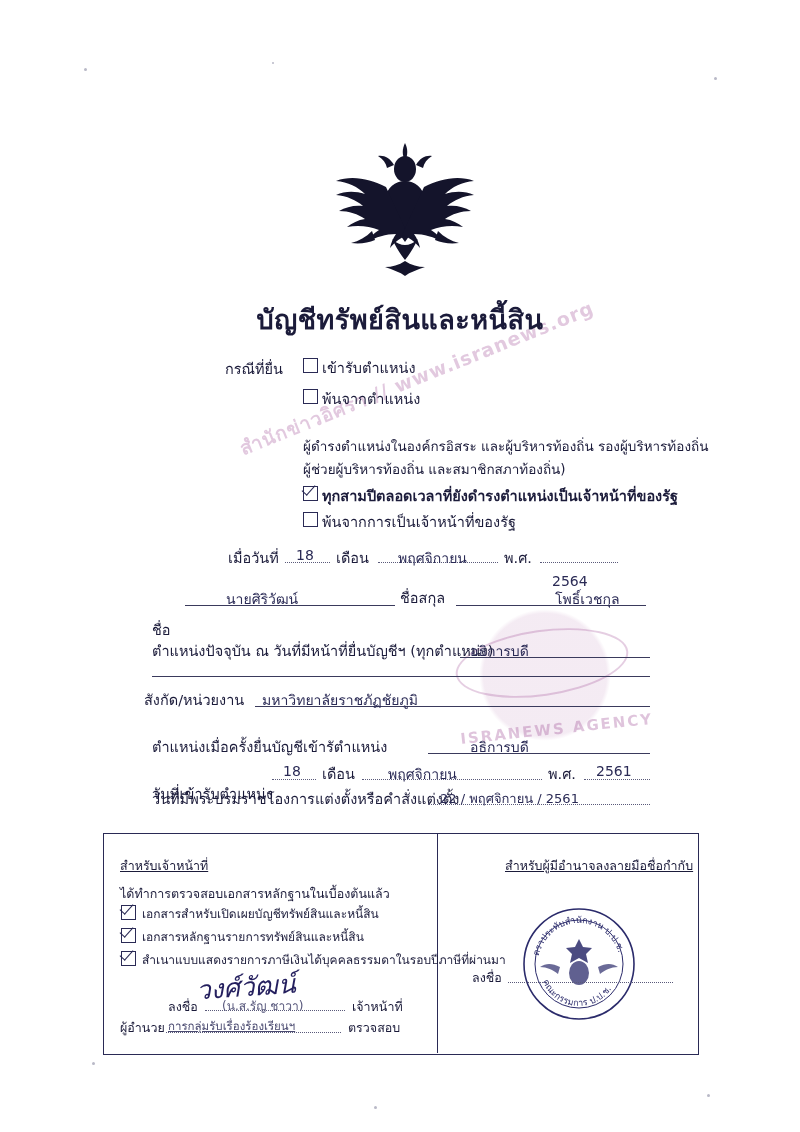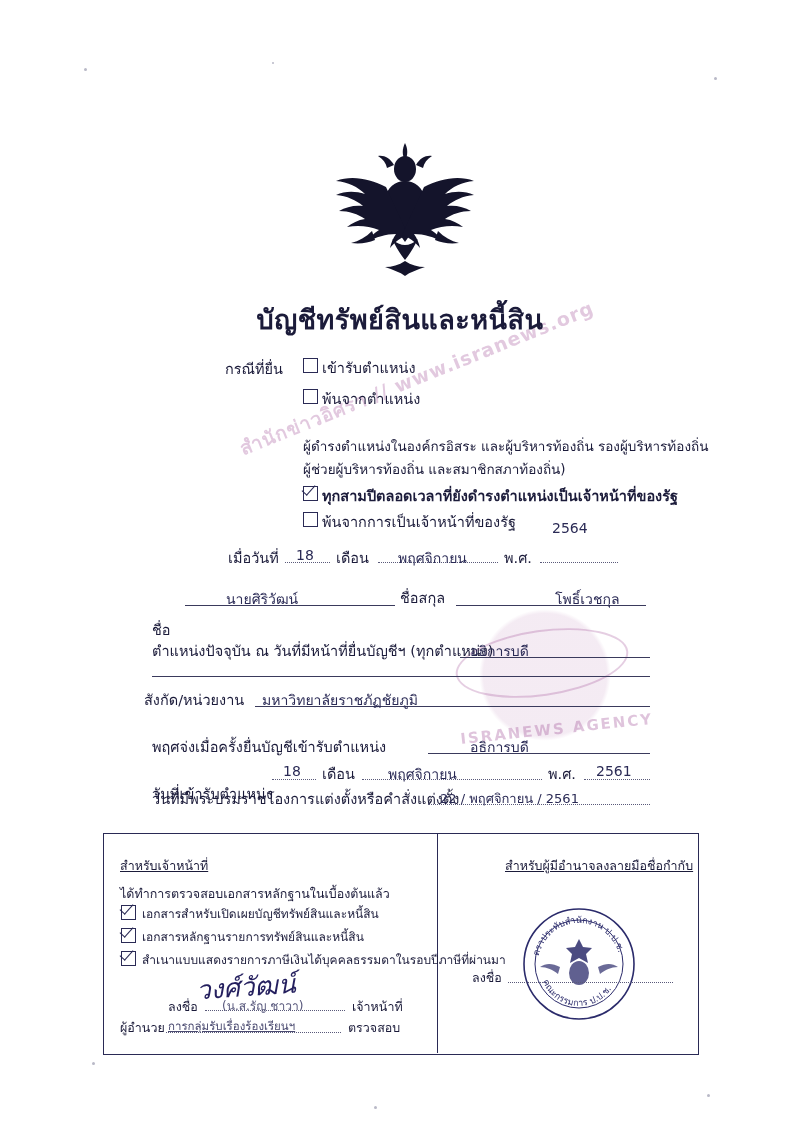--- a/index.html
+++ b/index.html
@@ -154,39 +154,39 @@
   <div class="lbl" style="left:322px;top:510px;">พ้นจากการเป็นเจ้าหน้าที่ของรัฐ</div>
 
   <div class="lbl" style="left:228px;top:546px;">เมื่อวันที่</div>
   <div class="dotline" style="left:285px;top:562px;width:45px;"></div>
   <div class="val" style="left:296px;top:547px;">18</div>
   <div class="lbl" style="left:336px;top:546px;">เดือน</div>
   <div class="dotline" style="left:378px;top:562px;width:120px;"></div>
   <div class="val" style="left:398px;top:547px;">พฤศจิกายน</div>
   <div class="lbl" style="left:504px;top:546px;">พ.ศ.</div>
   <div class="dotline" style="left:540px;top:562px;width:78px;"></div>
-  <div class="val" style="left:552px;top:520px;">2564</div>
+  <div class="val" style="left:552px;top:573px;">2564</div>
 
   <div class="lbl" style="left:152px;top:586px;margin-top:32px;">ชื่อ</div>
   <div class="line" style="left:185px;top:605px;width:210px;"></div>
   <div class="val" style="left:226px;top:588px;">นายศิริวัฒน์</div>
   <div class="lbl" style="left:400px;top:586px;">ชื่อสกุล</div>
   <div class="line" style="left:456px;top:605px;width:190px;"></div>
   <div class="val" style="left:555px;top:588px;">โพธิ์เวชกุล</div>
 
   <div class="lbl" style="left:152px;top:639px;">ตำแหน่งปัจจุบัน ณ วันที่มีหน้าที่ยื่นบัญชีฯ (ทุกตำแหน่ง)</div>
   <div class="line" style="left:460px;top:657px;width:190px;"></div>
   <div class="val" style="left:470px;top:640px;">อธิการบดี</div>
   <div class="line" style="left:152px;top:676px;width:498px;"></div>
 
   <div class="lbl" style="left:144px;top:688px;">สังกัด/หน่วยงาน</div>
   <div class="line" style="left:255px;top:706px;width:395px;"></div>
   <div class="val" style="left:262px;top:689px;">มหาวิทยาลัยราชภัฏชัยภูมิ</div>
 
-  <div class="lbl" style="left:152px;top:735px;">พฤศจ่งเมื่อครั้งยื่นบัญชีเข้ารับตำแหน่ง</div>
+  <div class="lbl" style="left:152px;top:735px;">ตำแหน่งเมื่อครั้งยื่นบัญชีเข้ารัตำแหน่ง</div>
   <div class="line" style="left:428px;top:753px;width:222px;"></div>
   <div class="val" style="left:470px;top:736px;">อธิการบดี</div>
 
   <div class="lbl" style="left:152px;top:762px;margin-top:20px;">วันที่เข้ารับตำแหน่ง</div>
   <div class="dotline" style="left:272px;top:779px;width:44px;"></div>
   <div class="val" style="left:283px;top:763px;">18</div>
   <div class="lbl" style="left:322px;top:762px;">เดือน</div>
   <div class="dotline" style="left:362px;top:779px;width:180px;"></div>
   <div class="val" style="left:388px;top:763px;">พฤศจิกายน</div>
   <div class="lbl" style="left:548px;top:762px;">พ.ศ.</div>

